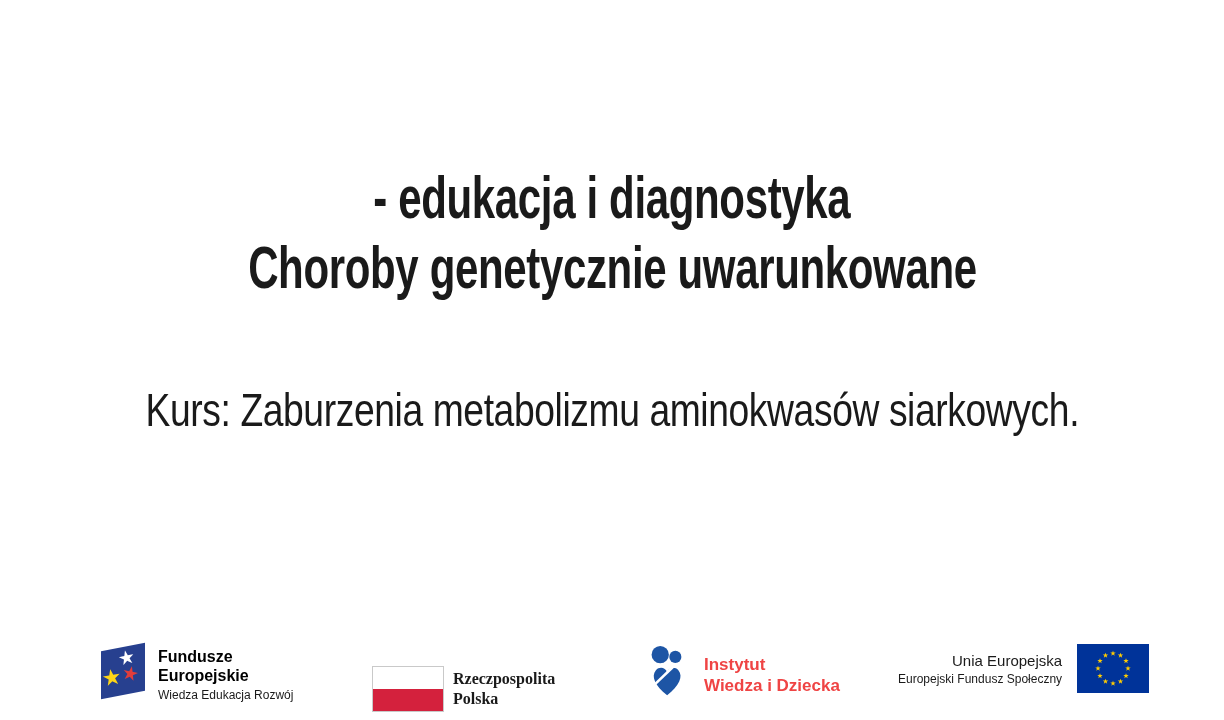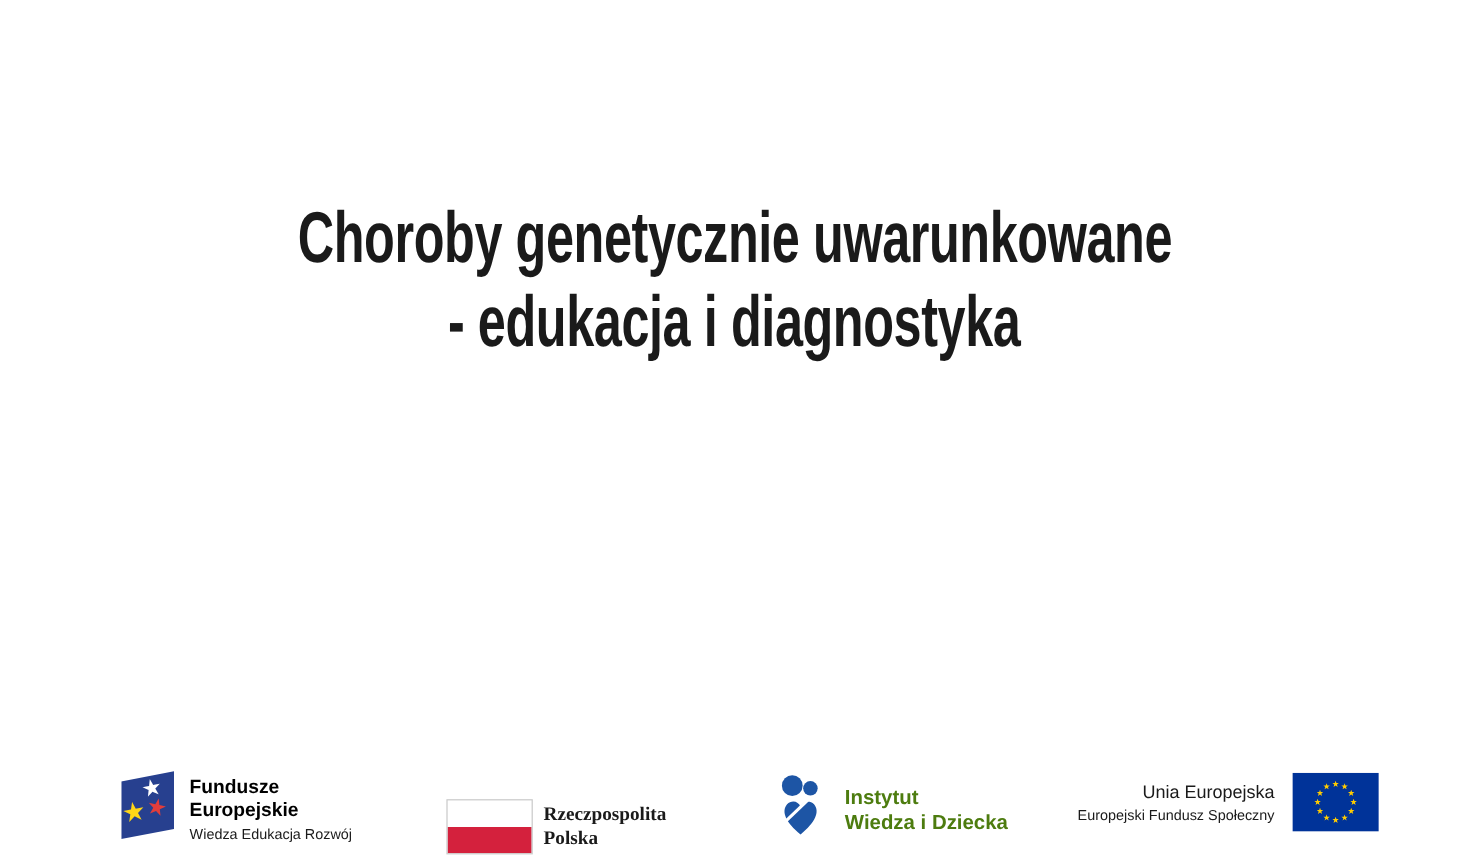--- a/index.html
+++ b/index.html
@@ -36,43 +36,46 @@
   .lg-pl{left:372px;top:666px;gap:9px;align-items:center;font-family:Liberation Serif, serif;}
   .pl-flag{flex:none;width:72px;height:46px;box-sizing:border-box;
            background:linear-gradient(#ffffff 50%, #D4213D 50%);
            border:1px solid #c9c9c9;}
   .pl-name{font-size:16px;line-height:20px;font-weight:700;color:#1a1a1a;}
 
   
   .lg-imid{left:649px;top:645px;gap:17px;align-items:center;}
   .imid-svg{flex:none;width:38px;height:54px;}
   .imid-text{margin-top:6px;}
-  .imid-name{font-size:17px;line-height:21px;font-weight:700;color:#4d7c0f;}
+  .imid-name{font-size:17px;line-height:21px;font-weight:700;color:#ef4444;}
 
   
   .lg-ue{left:898px;top:644px;gap:15px;align-items:center;}
   .ue-text{min-width:147px;text-align:right;}
   .ue-name{font-size:15px;line-height:20px;font-weight:400;color:#1a1a1a;}
   .ue-tagline{font-size:12px;line-height:15px;font-weight:400;color:#1a1a1a;margin-top:1px;text-align:center;}
   .eu-flag-svg{flex:none;width:72px;height:49px;display:block;}
 </style>
 </head>
 <body>
 
 <div class="slide">
 
   <div class="title-block">
     <div class="title-line">
-      <span class="condense-title">Choroby genetycznie uwarunkowane</span>
+      <span class="condense-title">- edukacja i diagnostyka</span>
     </div>
     <div class="title-line">
-      <span class="condense-title">- edukacja i diagnostyka</span>
+      <span class="condense-title">Choroby genetycznie uwarunkowane</span>
     </div>
   </div>
 
+  <div class="subtitle">
+    <span class="condense-sub">Kurs: Zaburzenia metabolizmu aminokwasów siarkowych.</span>
+  </div>
 
   <div class="logo-group lg-fe">
     <div class="fe-flag">
       <span class="fe-star fe-star-white">★</span>
       <span class="fe-star fe-star-yellow">★</span>
       <span class="fe-star fe-star-red">★</span>
     </div>
     <div class="fe-text">
       <div class="logo-name">Fundusze</div>
       <div class="logo-name">Europejskie</div>

